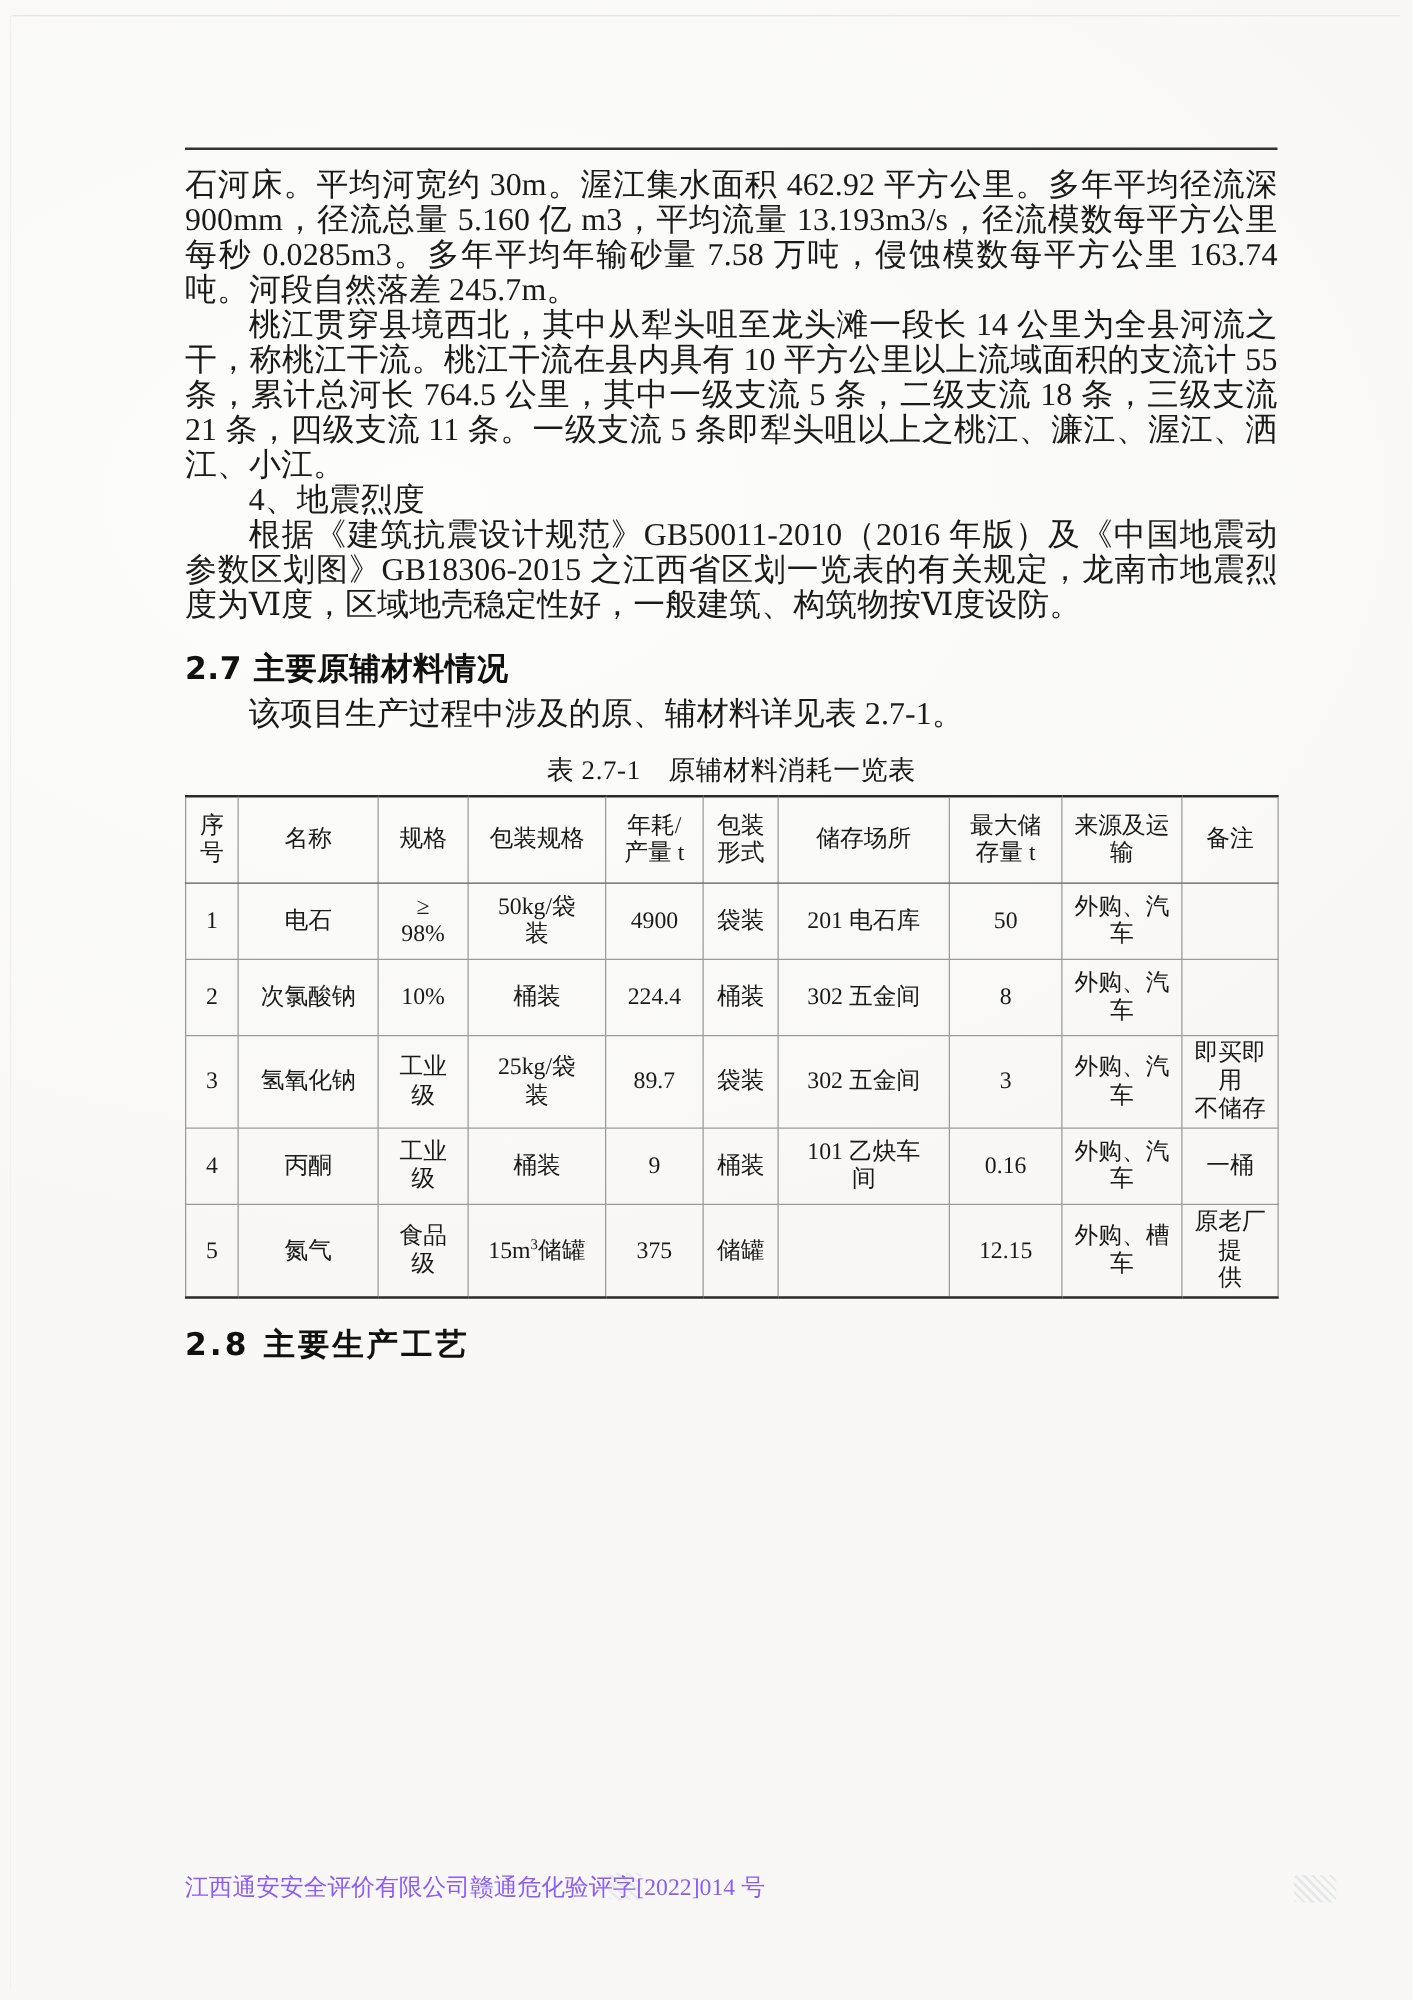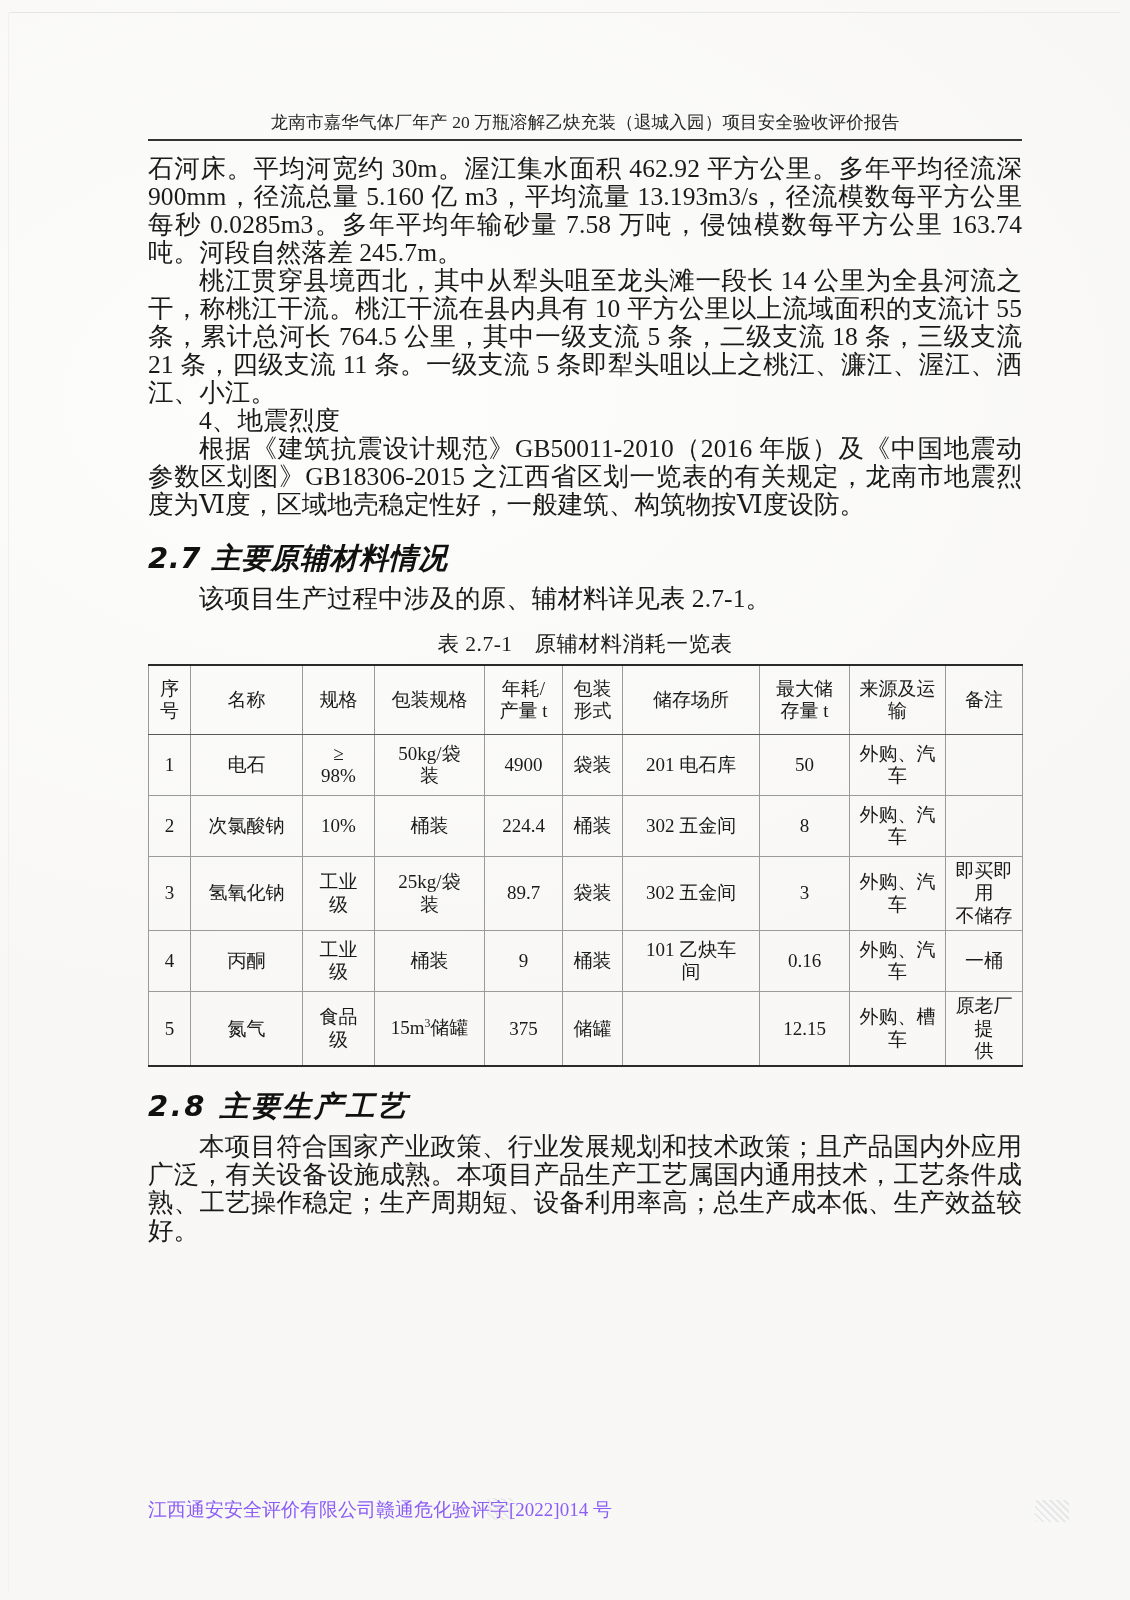--- a/index.html
+++ b/index.html
@@ -73,26 +73,25 @@
     text-justify: inter-ideograph;
     color: #1a1a1a;
     letter-spacing: 0.1px;
   }
   p.body.first { margin-top: 14px; }
   p.indent { text-indent: 2em; }
 
   
   h2.sec {
     margin: 20px 0 6px 0;
-    font-size: 29px;
+    font-size: 25px;
     font-family: "DejaVu Sans", "Liberation Sans", sans-serif;
     font-weight: bold;
     color: #111;
     letter-spacing: 0.5px;
-    font-style: italic;
   }
   h2.sec.wide { letter-spacing: 2.5px; }
 
   
   .tbl-caption {
     text-align: center;
     font-size: 21.5px;
     margin: 16px 0 6px 0;
     color: #1a1a1a;
     letter-spacing: 0.5px;
@@ -168,21 +167,20 @@
 <body>
 
 <div id="page">
 
   <div class="scan-line-top"></div>
   <div class="scan-edge-left"></div>
   <div class="paper-tint"></div>
 
   <div class="content">
 
-    <div class="run-head">龙南市嘉华气体厂年产 20 万瓶溶解乙炔充装（退城入园）项目安全验收评价报告</div>
     <div class="head-rule"></div>
 
     <p class="body first">石河床。平均河宽约 30m。渥江集水面积 462.92 平方公里。多年平均径流深 900mm，径流总量 5.160 亿 m3，平均流量 13.193m3/s，径流模数每平方公里每秒 0.0285m3。多年平均年输砂量 7.58 万吨，侵蚀模数每平方公里 163.74 吨。河段自然落差 245.7m。</p>
 
     <p class="body indent">桃江贯穿县境西北，其中从犁头咀至龙头滩一段长 14 公里为全县河流之干，称桃江干流。桃江干流在县内具有 10 平方公里以上流域面积的支流计 55 条，累计总河长 764.5 公里，其中一级支流 5 条，二级支流 18 条，三级支流 21 条，四级支流 11 条。一级支流 5 条即犁头咀以上之桃江、濂江、渥江、洒江、小江。</p>
 
     <p class="body indent">4、地震烈度</p>
 
     <p class="body indent">根据《建筑抗震设计规范》GB50011-2010（2016 年版）及《中国地震动参数区划图》GB18306-2015 之江西省区划一览表的有关规定，龙南市地震烈度为Ⅵ度，区域地壳稳定性好，一般建筑、构筑物按Ⅵ度设防。</p>
 
@@ -379,21 +377,20 @@
             <span>原老厂提</span>
             <span>供</span>
           </span>
             </td>
         </tr>
       </tbody>
     </table>
 
     <h2 class="sec wide">2.8 主要生产工艺</h2>
 
-    <p class="body indent">本项目符合国家产业政策、行业发展规划和技术政策；且产品国内外应用广泛，有关设备设施成熟。本项目产品生产工艺属国内通用技术，工艺条件成熟、工艺操作稳定；生产周期短、设备利用率高；总生产成本低、生产效益较好。</p>
 
   </div>
 
   <div class="footer">
     <div class="f-left">江西通安安全评价有限公司</div>
     <div class="f-right">赣通危化验评字[2022]014 号</div>
   </div>
   <div class="stamp-ghost"></div>
   <div class="stamp-ghost2"></div>
 

